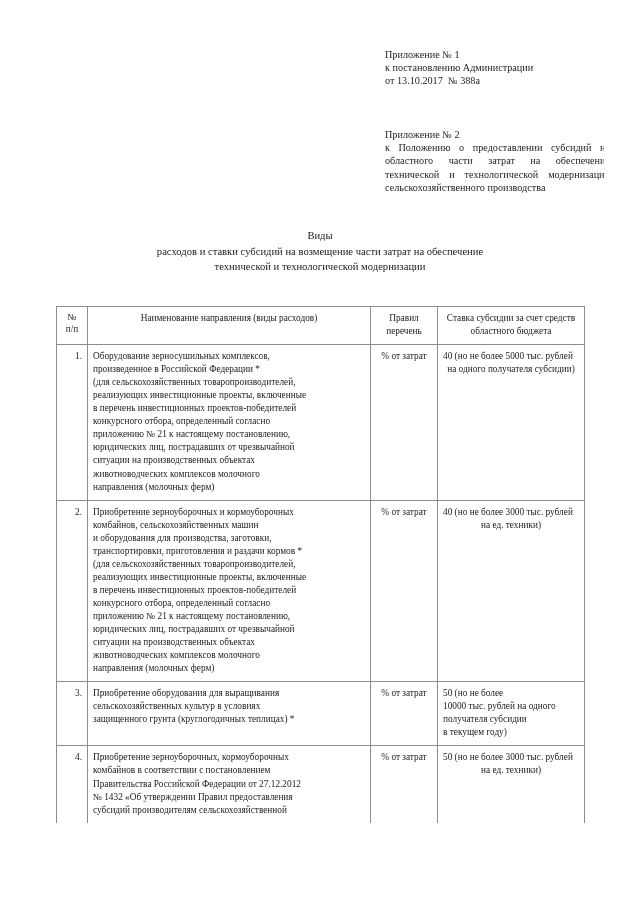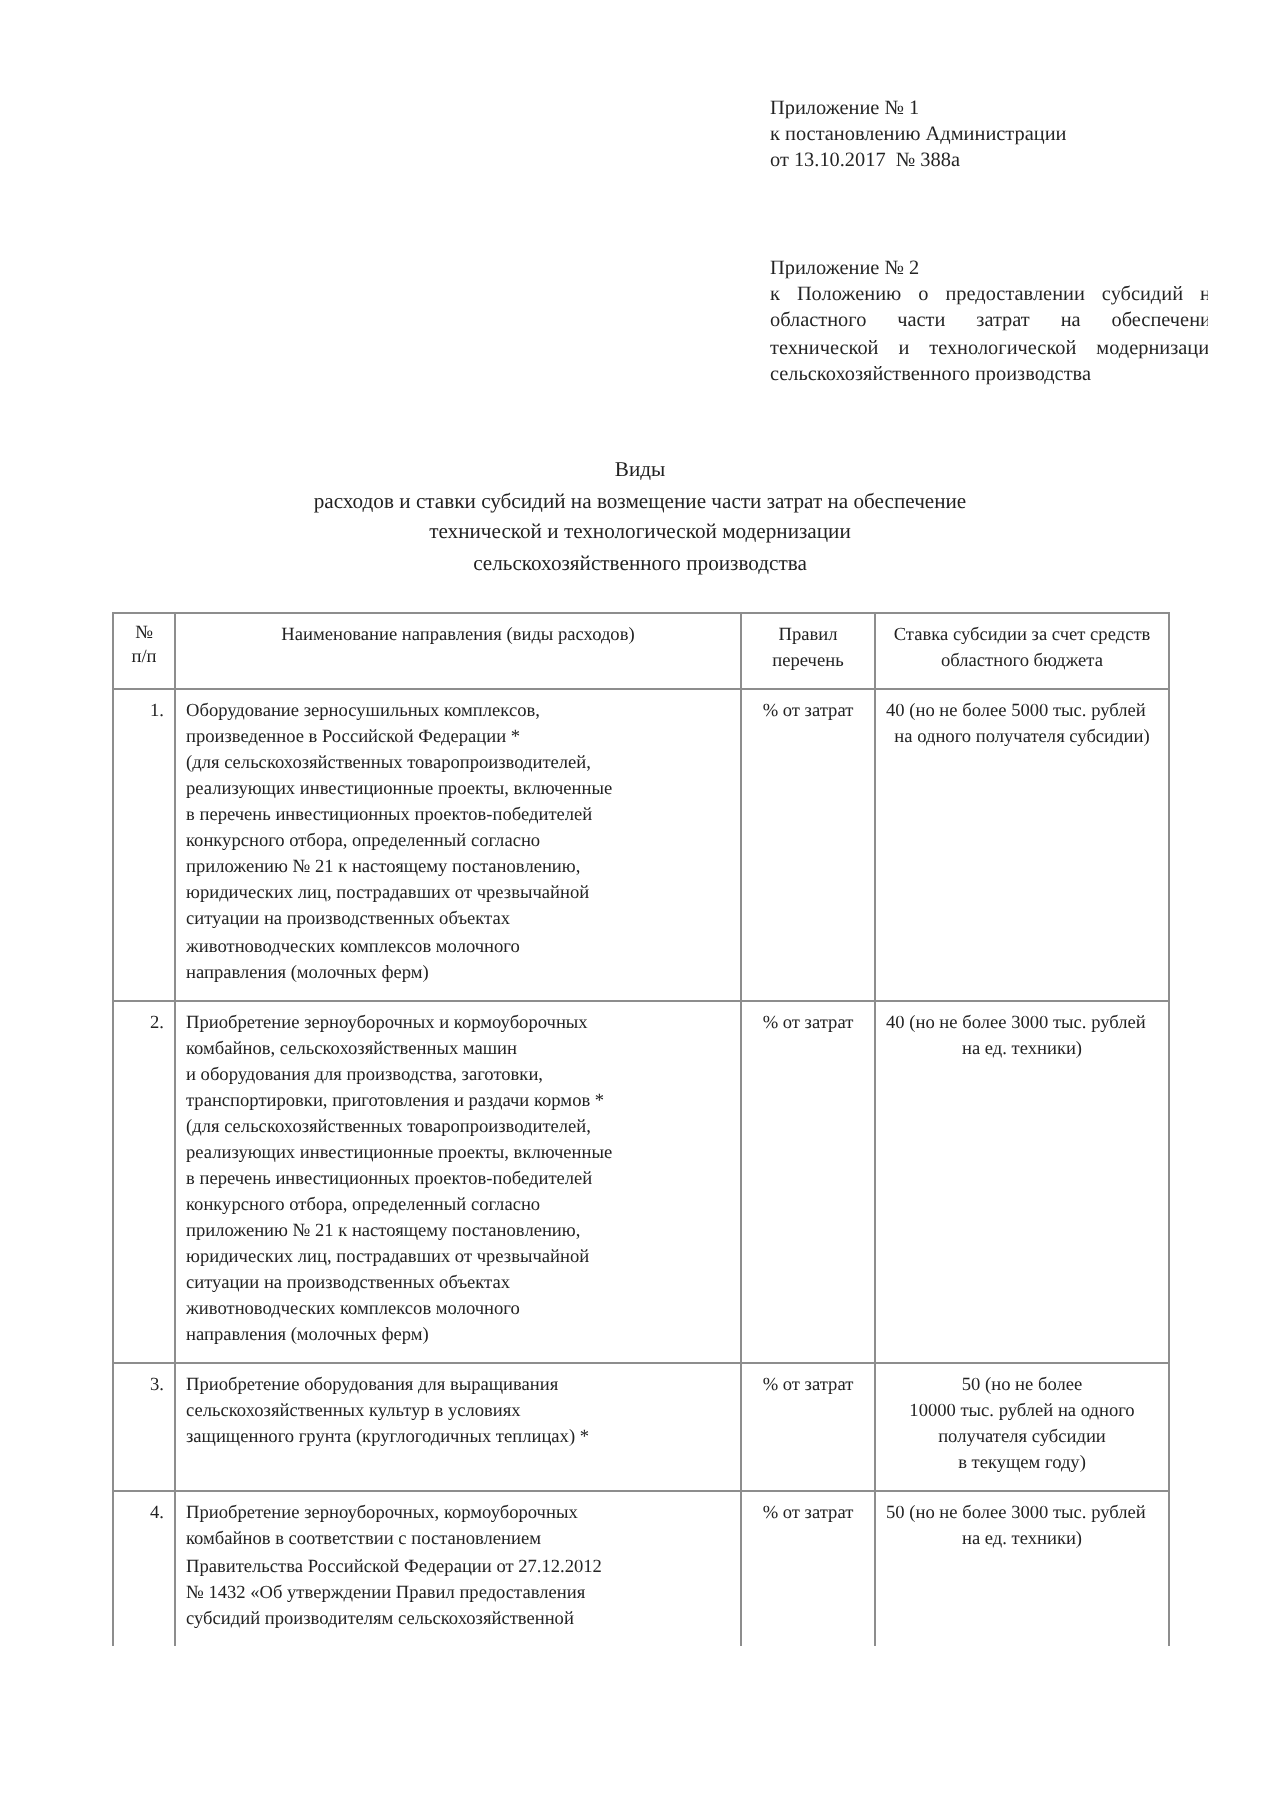--- a/index.html
+++ b/index.html
@@ -81,21 +81,21 @@
   thead td.h-num { line-height: 11.6px; }
 
   td.num {
     text-align: right;
     padding-right: 7px;
     white-space: nowrap;
   }
   td.name { text-align: left; }
   td.unit { text-align: center; white-space: nowrap; }
   td.rate { text-align: left; }
-  td.rate.ctr { text-align: center; }
+  td.rate.ctr { text-align: left; }
   td.rate.ind2 > .ln:nth-child(n+2) { text-align: center; }
 
   .ln { display: block; white-space: pre-wrap; }
 
   
   tr.clipped td { border-bottom: none; }
 </style>
 </head>
 <body>
 
@@ -109,21 +109,20 @@
 
   <div class="hdr-block hdr-block-2">
     <div class="hdr-first">Приложение № 2</div>
     <p class="hdr-para">к Положению о предоставлении субсидий на областного части затрат на обеспечение технической и технологической модернизации сельскохозяйственного производства</p>
   </div>
 
   <div class="doc-title">
       <span class="ln">Виды</span>
       <span class="ln">расходов и ставки субсидий на возмещение части затрат на обеспечение</span>
       <span class="ln">технической и технологической модернизации</span>
-      <span class="ln">сельскохозяйственного производства</span>
     </div>
 
   <div class="tbl-wrap">
     <table class="main">
       <colgroup>
         <col class="c-num">
           <col class="c-name">
           <col class="c-unit">
           <col class="c-rate">
       </colgroup>

